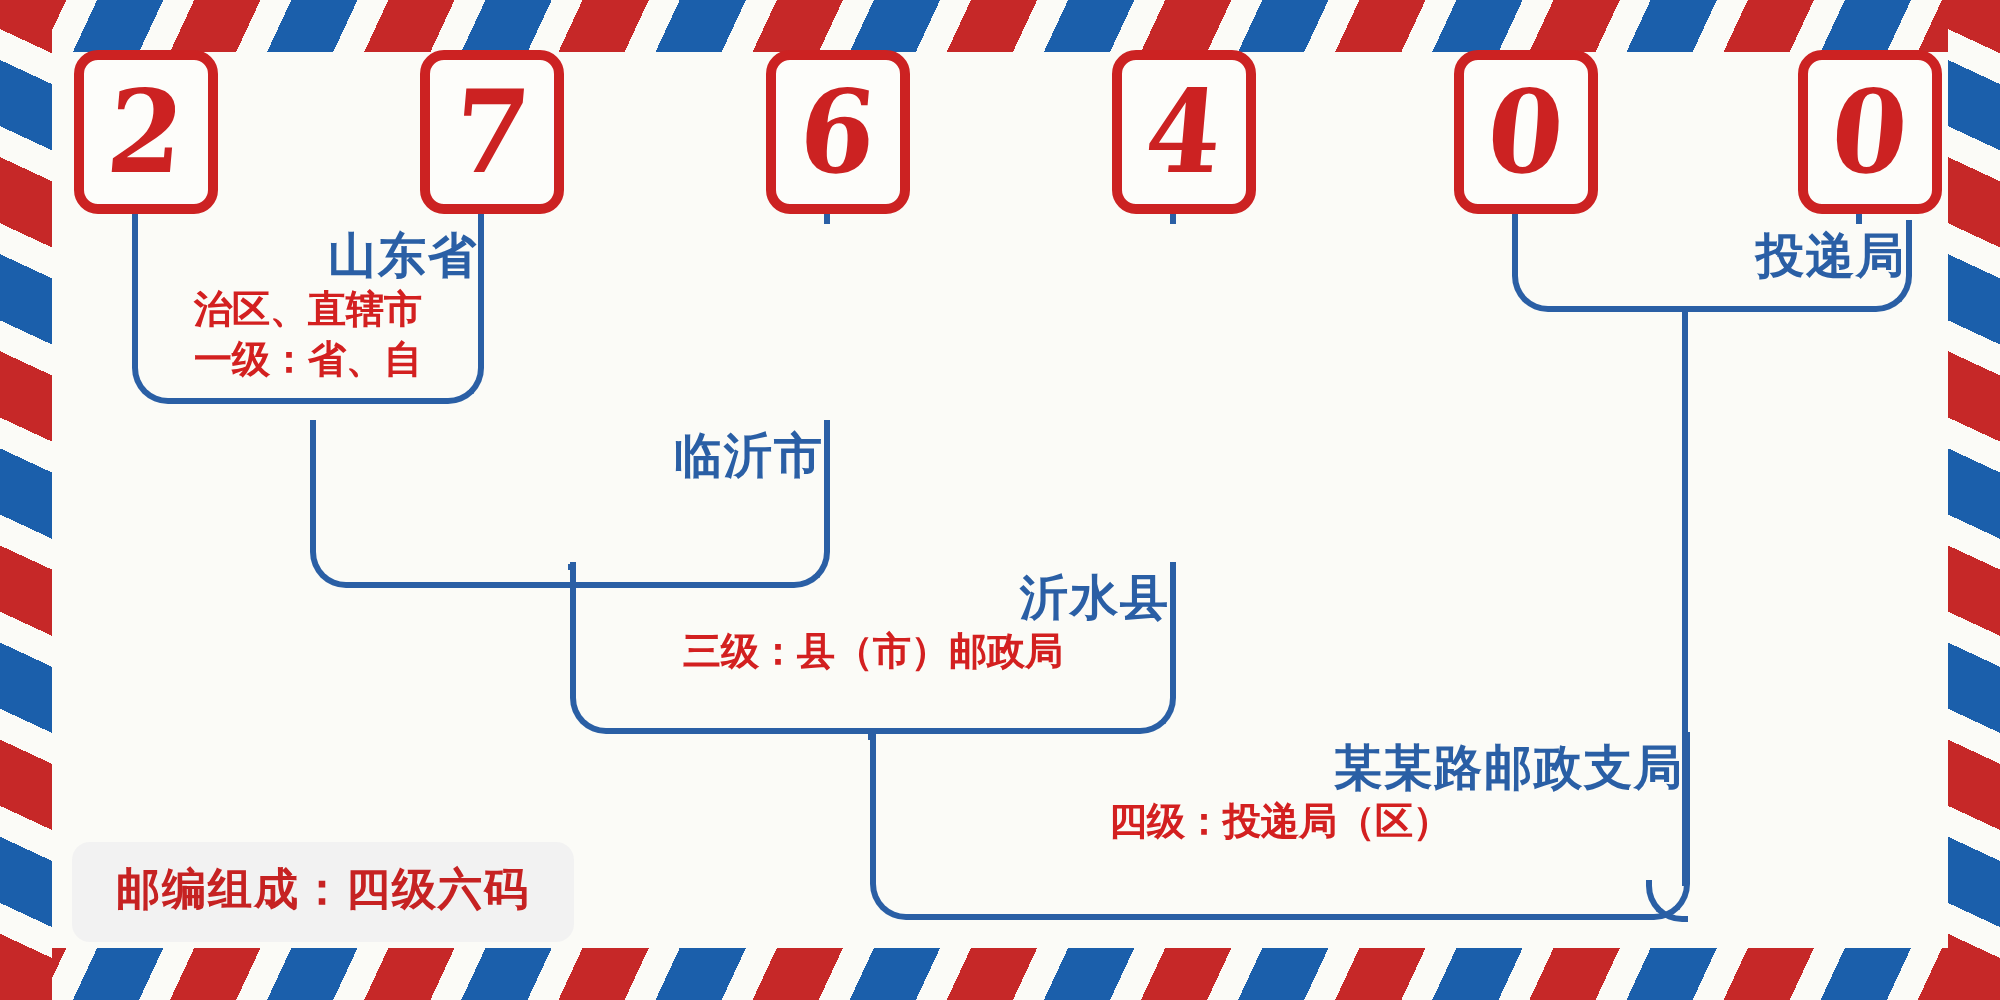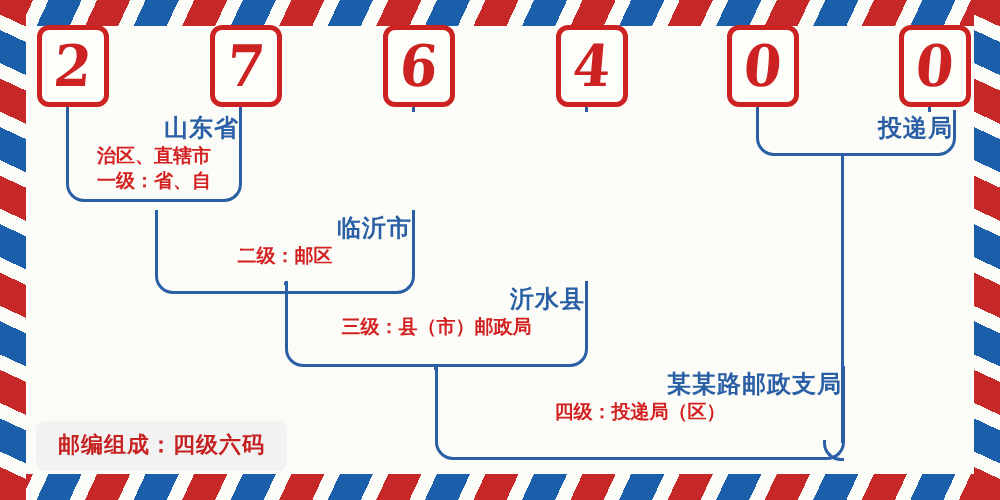--- a/index.html
+++ b/index.html
@@ -167,21 +167,20 @@
     <div class="box-inner">
       <span class="title-cn">山东省</span>
       <span class="sub-cn">治区、直辖市</span>
       <span class="sub-cn">一级：省、自</span>
     </div>
   </div>
 
   <div class="label-box" style="left:155px;top:198px;width:260px;height:84px;margin-top:12px;">
     <div class="box-inner">
       <span class="title-cn">临沂市</span>
-      <span class="sub-cn">二级：邮区</span>
     </div>
   </div>
 
   <div class="label-box" style="left:435px;top:366px;width:410px;height:94px;">
     <div class="box-inner">
       <span class="title-cn">某某路邮政支局</span>
       <span class="sub-cn">四级：投递局（区）</span>
     </div>
   </div>
 

